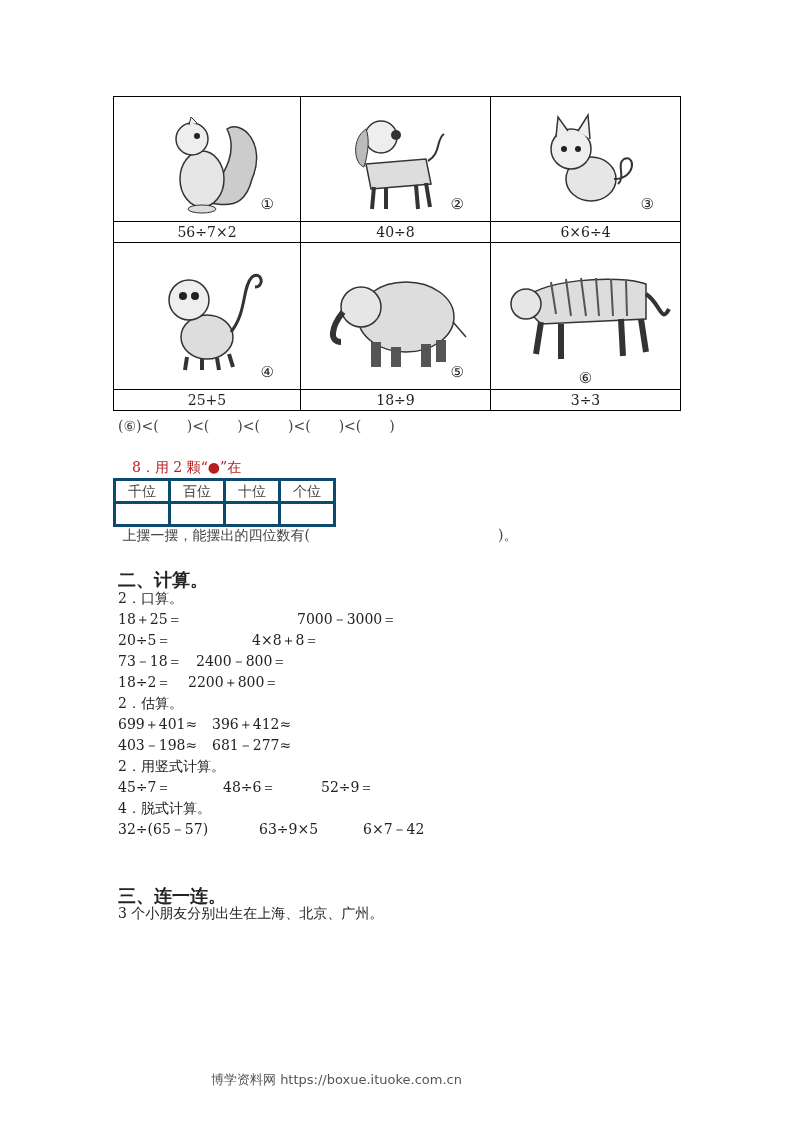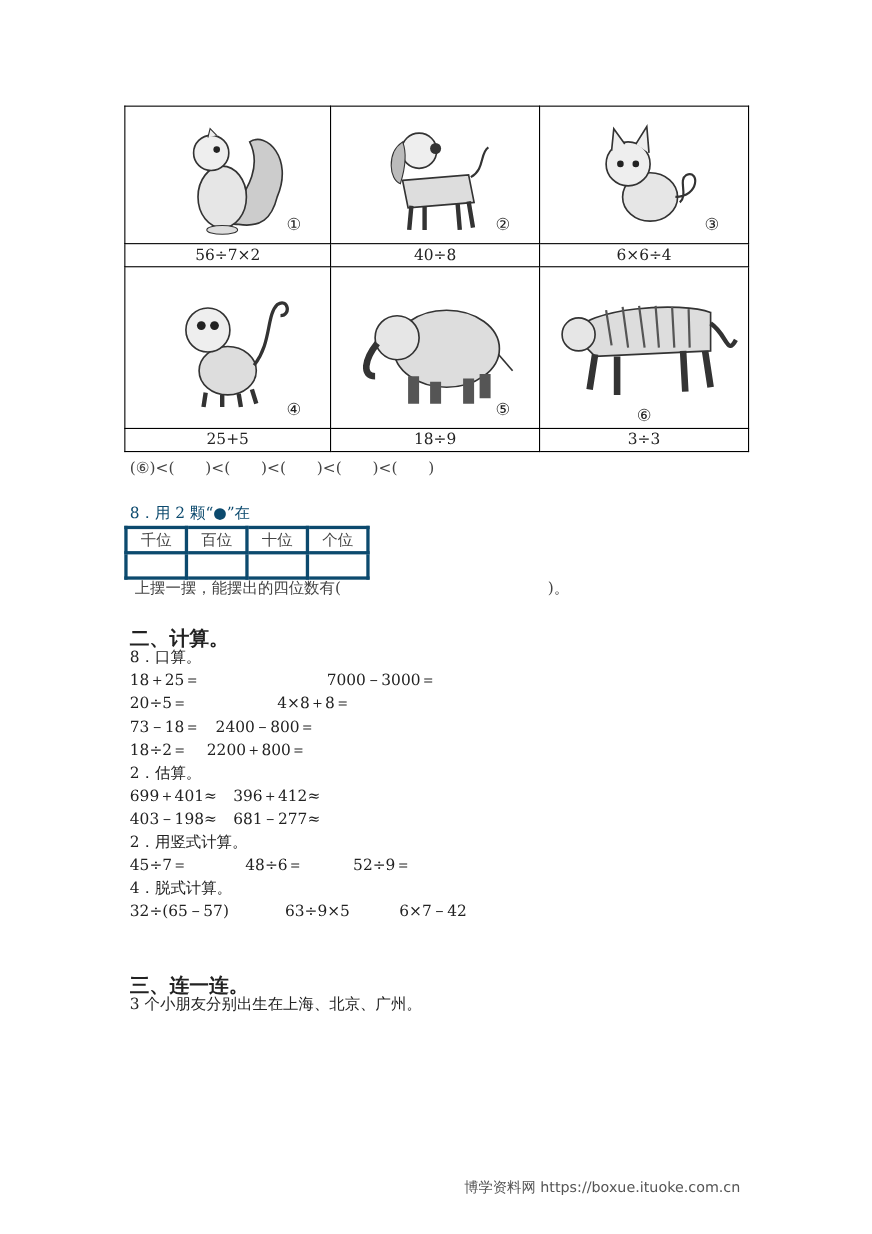--- a/index.html
+++ b/index.html
@@ -14,21 +14,21 @@
   table.animals td.pic { height:124px; }
   table.animals tr.row2 td.pic { height:146px; }
   table.animals td.expr { height:20px; font-size:14px; line-height:20px; }
   .num { position:absolute; right:26px; bottom:8px; font-size:15px; }
   .pic svg { display:block; margin:6px auto 0; }
 
   table.place { position:absolute; left:113px; top:478px; border-collapse:collapse; }
   table.place td { border:3px solid #0c4a6e; width:52px; height:20px; text-align:center;
                    font-size:14px; line-height:20px; padding:0; color:#444; }
 
-  .footer { position:absolute; left:0; width:673px; top:1071px; text-align:right;
+  .footer { position:absolute; left:0; width:673px; top:1071px; text-align:center;
             font-family:"DejaVu Sans","Liberation Sans",sans-serif; font-size:13px; color:#555; }
 </style>
 </head>
 <body>
 
 <table class="animals">
   <tbody>
       <tr>
     <td class="pic" style="width:186px">
       <svg width="120" height="106" viewBox="0 0 120 106">
@@ -105,21 +105,21 @@
   <tr>
     <td class="expr">25+5</td>
     <td class="expr">18÷9</td>
     <td class="expr">3÷3</td>
   </tr>
 </tbody>
   </table>
 
 <div class="abs txt" style="left:118px;top:416px;color:#444">(⑥)&lt;(　　)&lt;(　　)&lt;(　　)&lt;(　　)&lt;(　　)</div>
 
-<div class="abs txt" style="left:118px;top:457px;color:#0c4a6e">8．用 2 颗“●”在</div>
+<div class="abs txt" style="left:132px;top:457px;color:#b91c1c">8．用 2 颗“●”在</div>
 
 <table class="place">
   <tbody>
       <tr>
     <td>千位</td>
     <td>百位</td>
     <td>十位</td>
     <td>个位</td>
   </tr>
   <tr>
@@ -128,21 +128,21 @@
     <td></td>
     <td></td>
   </tr>
 </tbody>
   </table>
 
 <div class="abs txt" style="left:118px;top:525px;color:#444"> 上摆一摆，能摆出的四位数有(</div>
 <div class="abs txt" style="left:498px;top:525px;color:#444">)。</div>
 
 <div class="abs hdr" style="left:118px;top:568px">二、计算。</div>
-<div class="abs txt" style="left:118px;top:588px">8．口算。</div>
+<div class="abs txt" style="left:118px;top:588px">2．口算。</div>
 
 <div class="abs txt" style="left:118px;top:609px">18＋25＝</div>
 <div class="abs txt" style="left:297px;top:609px">7000－3000＝</div>
 <div class="abs txt" style="left:118px;top:630px">20÷5＝</div>
 <div class="abs txt" style="left:252px;top:630px">4×8＋8＝</div>
 <div class="abs txt" style="left:118px;top:651px">73－18＝</div>
 <div class="abs txt" style="left:196px;top:651px">2400－800＝</div>
 <div class="abs txt" style="left:118px;top:672px">18÷2＝</div>
 <div class="abs txt" style="left:188px;top:672px">2200＋800＝</div>
 

